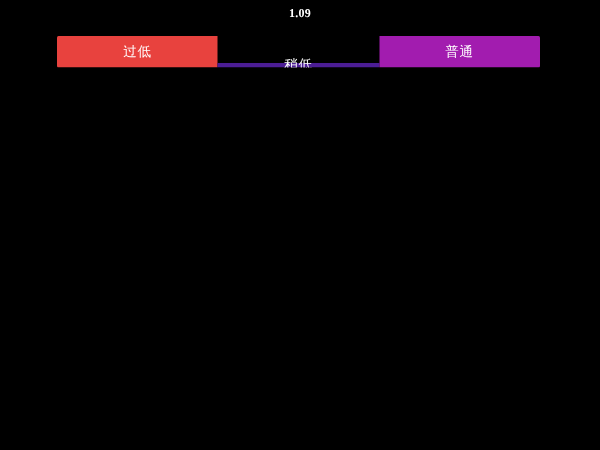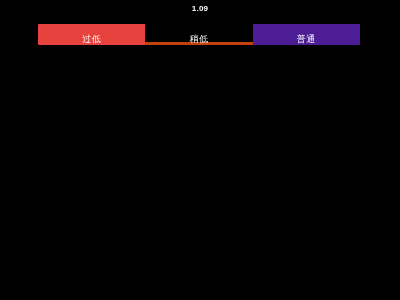--- a/index.html
+++ b/index.html
@@ -12,20 +12,21 @@
     height: 300px;
     overflow: hidden;
     font-family: "Liberation Sans", "DejaVu Sans", sans-serif;
     -webkit-font-smoothing: antialiased;
   }
   .canvas {
     position: relative;
     width: 328px;
     height: 300px;
     background: #000000;
+    font-family: Liberation Serif, serif;
   }
 
   
   .value-label {
     position: absolute;
     left: 0;
     top: 4px;
     width: 400px;
     text-align: center;
     color: #ffffff;
@@ -45,21 +46,21 @@
     height: 21px;
     display: flex;
     flex-direction: row;
     align-items: stretch;
     border-radius: 1px;
     overflow: hidden;
   }
   .segment {
     flex: 1 1 0;
     display: flex;
-    align-items: flex-end;
+    align-items: center;
     justify-content: center;
     position: relative;
   }
   .segment-label {
     color: #ffffff;
     font-size: 9px;
     font-weight: normal;
     line-height: 11px;
     letter-spacing: 0.5px;
     white-space: nowrap;
@@ -71,25 +72,25 @@
 <div class="canvas">
 
   <div class="value-label">1.09</div>
 
   <div class="gauge">
 
     <div class="segment" style="background-color: rgb(232, 66, 62);">
       <span class="segment-label">过低</span>
     </div>
 
-    <div class="segment" style="background-color: #c2410c; margin-top: 18px;">
+    <div class="segment" style="background-color: #4c1d95; margin-top: 18px;">
       <span class="segment-label">稍低</span>
     </div>
 
-    <div class="segment" style="background-color: #4c1d95;">
+    <div class="segment" style="background-color: #a21caf;">
       <span class="segment-label">普通</span>
     </div>
 
 
 
   </div>
 
 </div>
 
 </body></html>

